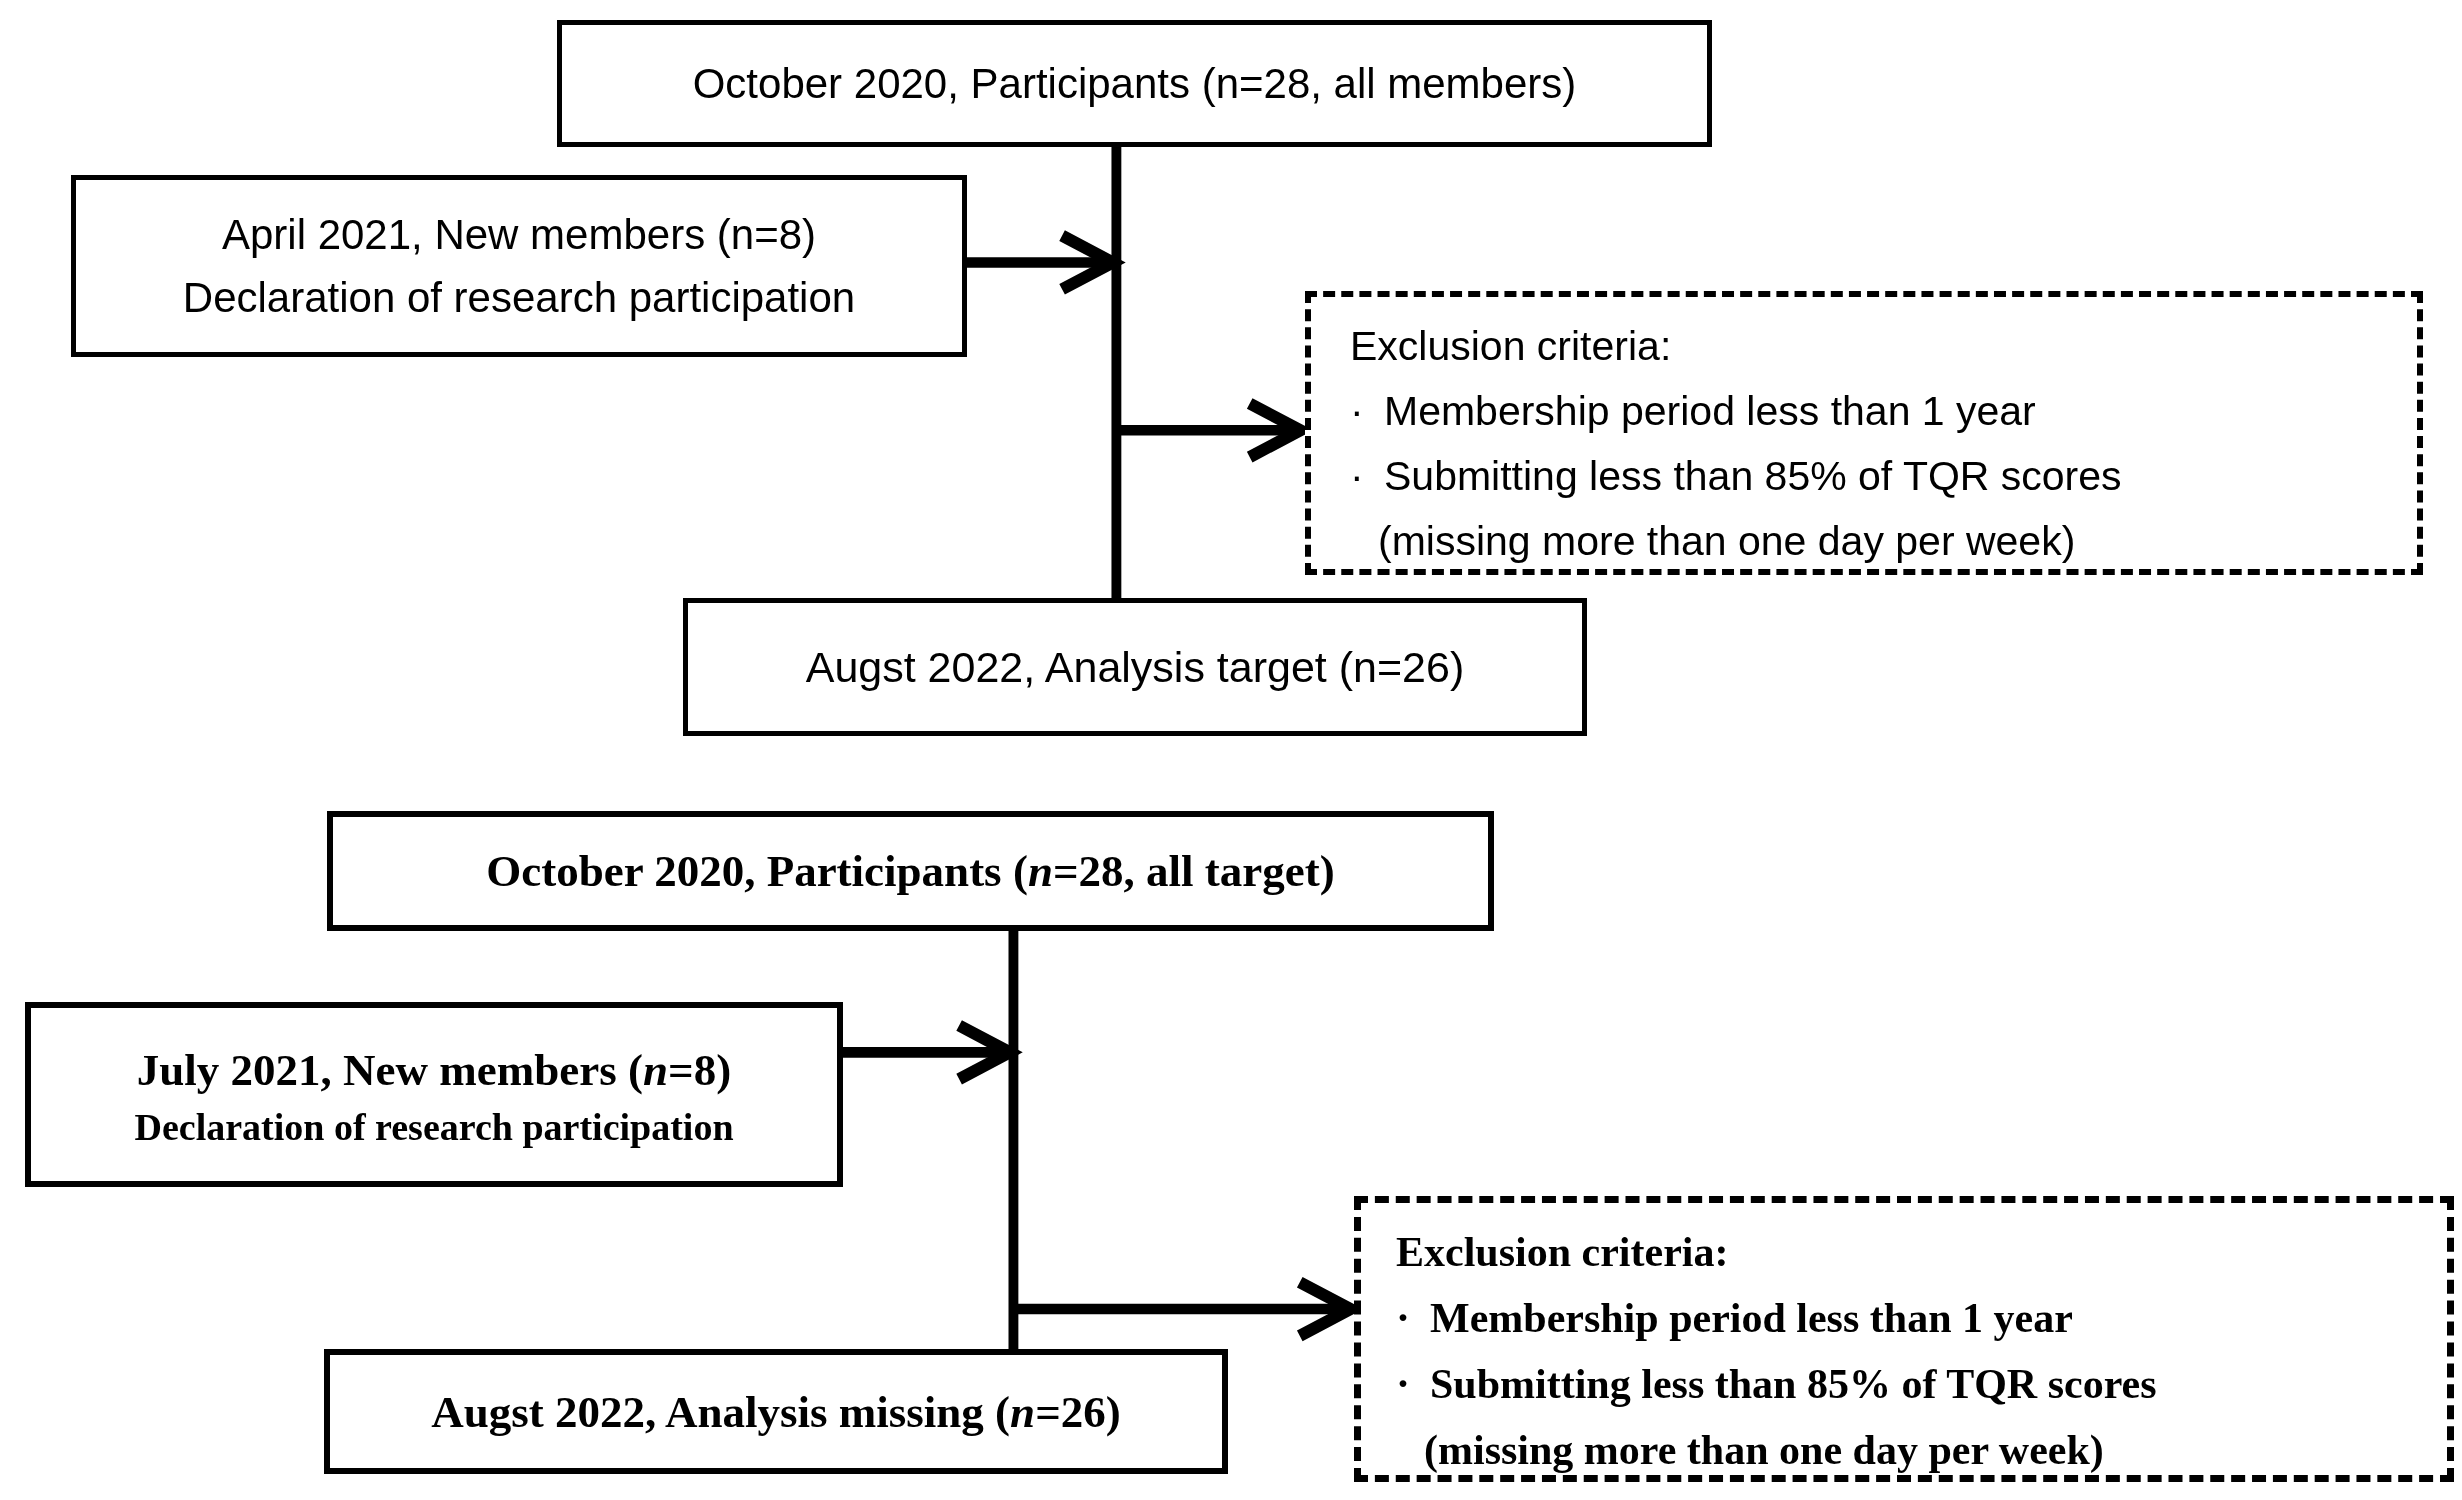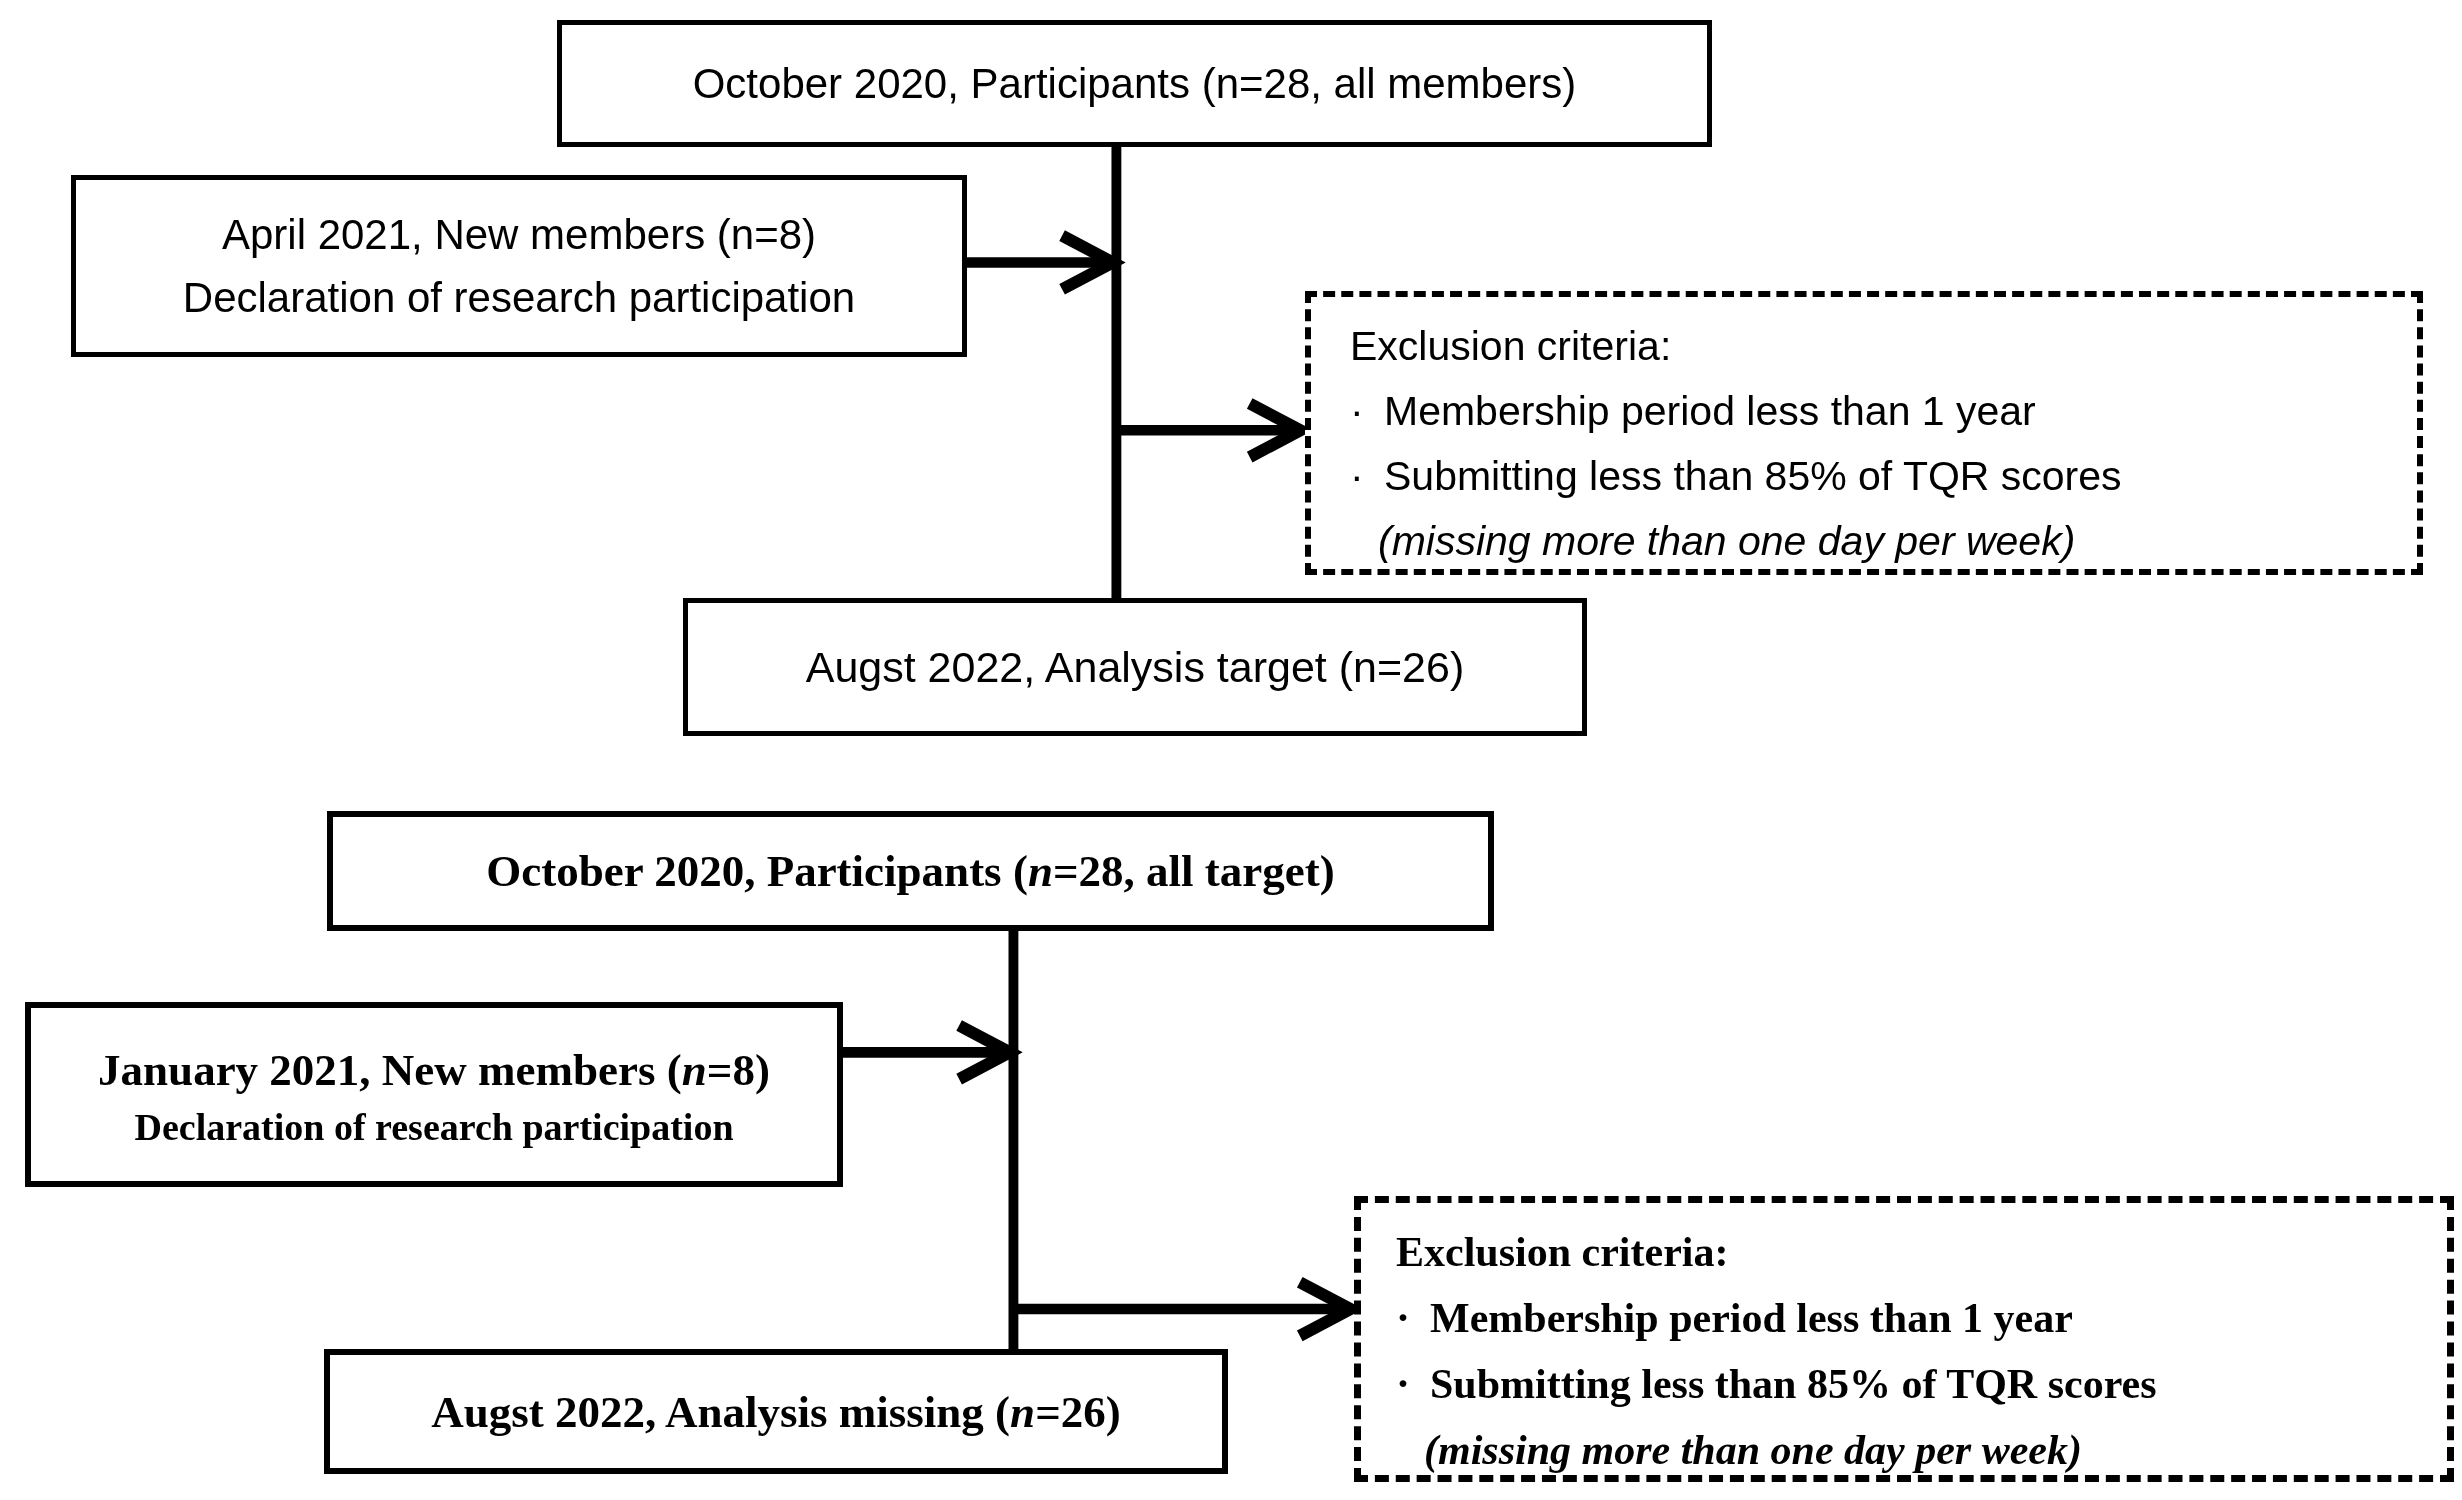--- a/index.html
+++ b/index.html
@@ -44,21 +44,21 @@
   .s-analysis     { left: 324px; top: 1349px; width: 904px; height: 125px; font-size: 45px; border-width: 6.3px; }
   .s-exclusion {
     position: absolute; left: 1354px; top: 1196px; width: 1100px; height: 286px;
     border: 7px dashed #000000; box-sizing: border-box; background: #ffffff;
     font-size: 42px; text-align: left; white-space: nowrap;
     padding: 15.5px 0 0 35px;
   }
   .s-exclusion .ex-line { line-height: 66px; }
   
   .bullet { display: inline-block; width: 34px; }
-  .ex-note { padding-left: 28px; font-style: italic; }
+  .ex-note { padding-left: 28px; }
   .var-n { font-style: italic; }
   .connectors {
     position: absolute; left: 0; top: 0; width: 2462px; height: 1501px;
     pointer-events: none;
   }
 </style>
 </head>
 <body>
 
 <div class="canvas">
@@ -105,21 +105,21 @@
     </div>
   </div>
 
   <div>
 
     <div class="box s-font s-participants">
       <span><span>October 2020, Participants (</span><span class="var-n">n</span><span>=28, all target)</span></span>
     </div>
 
     <div class="box s-font s-newmembers">
-      <div><span>January 2021, New members (</span><span class="var-n">n</span><span>=8)</span></div>
+      <div><span>July 2021, New members (</span><span class="var-n">n</span><span>=8)</span></div>
       <div class="line2">Declaration of research participation</div>
     </div>
 
     <div class="s-exclusion s-font">
       <div class="ex-line">Exclusion criteria:</div>
       <div class="ex-line">
         <span class="bullet">·</span><span>Membership period less than 1 year</span>
       </div>
       <div class="ex-line">
         <span class="bullet">·</span><span>Submitting less than 85% of TQR scores</span>

